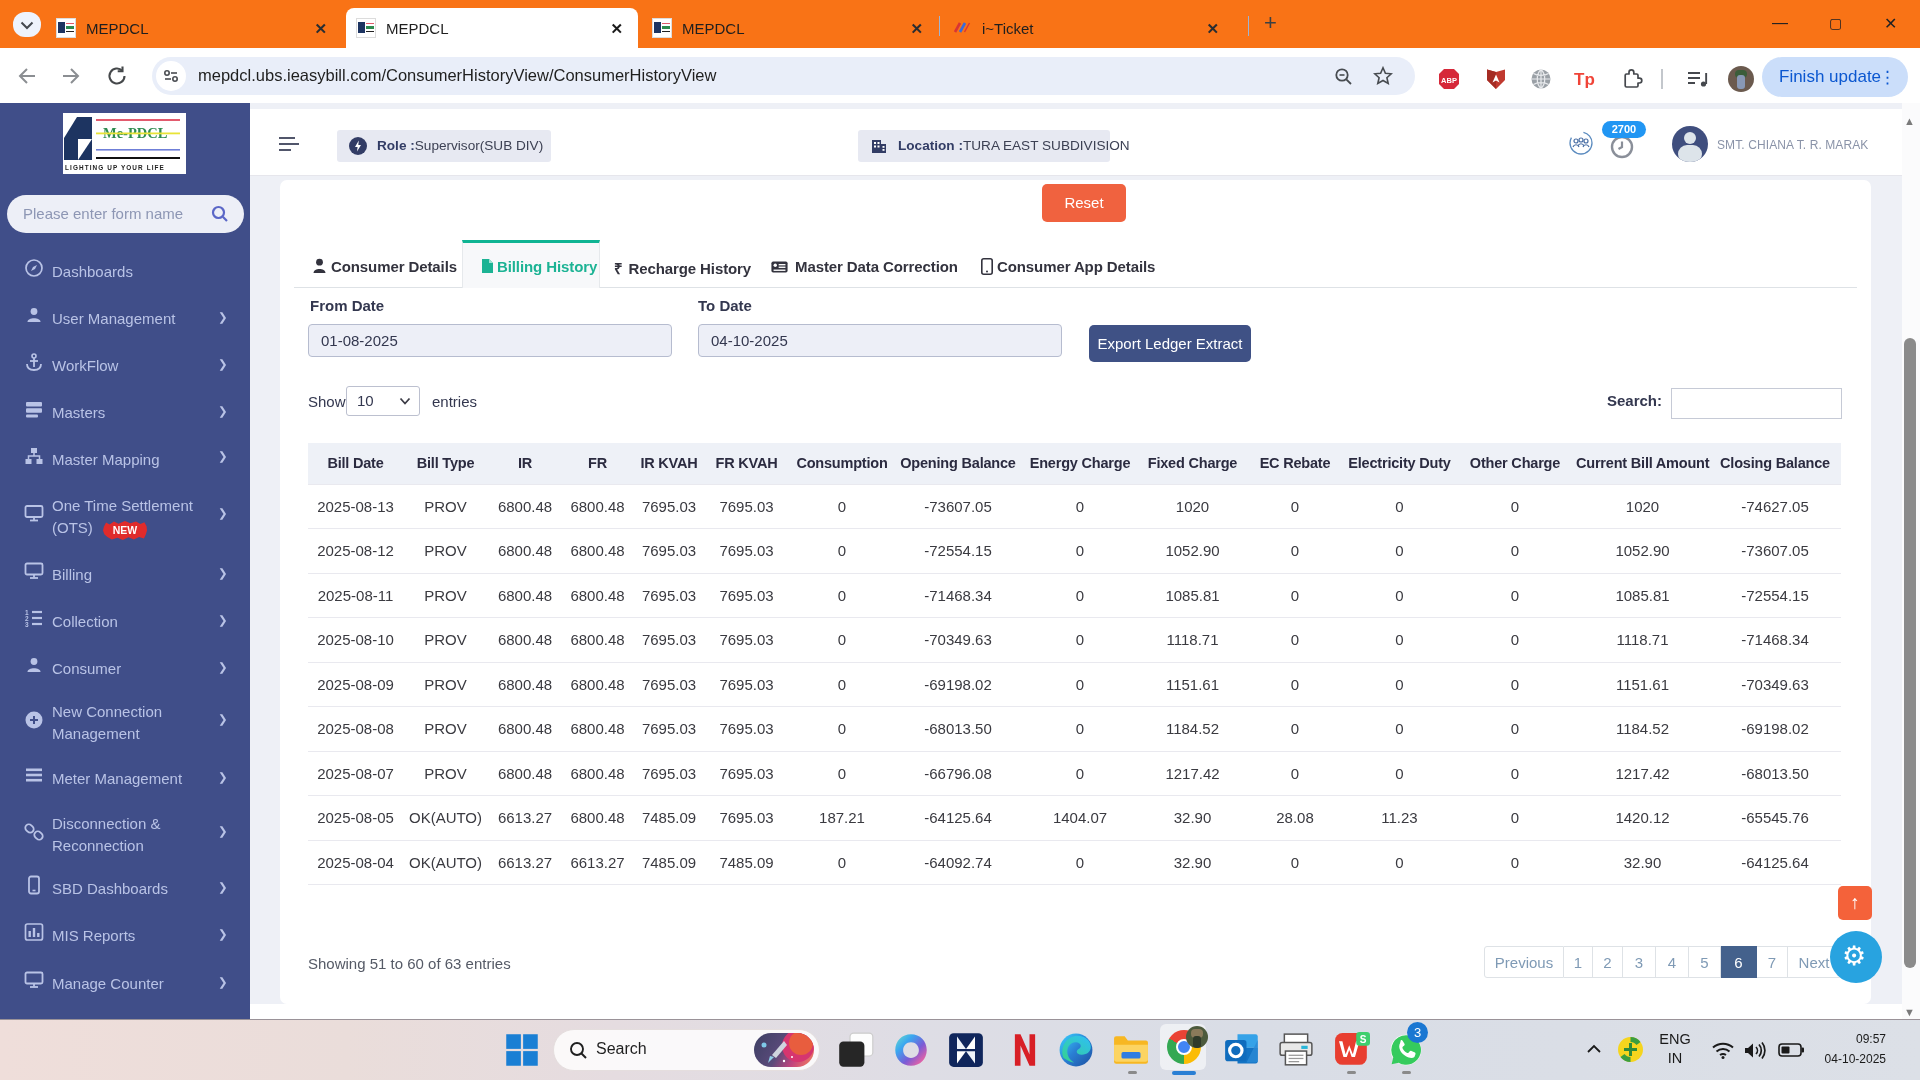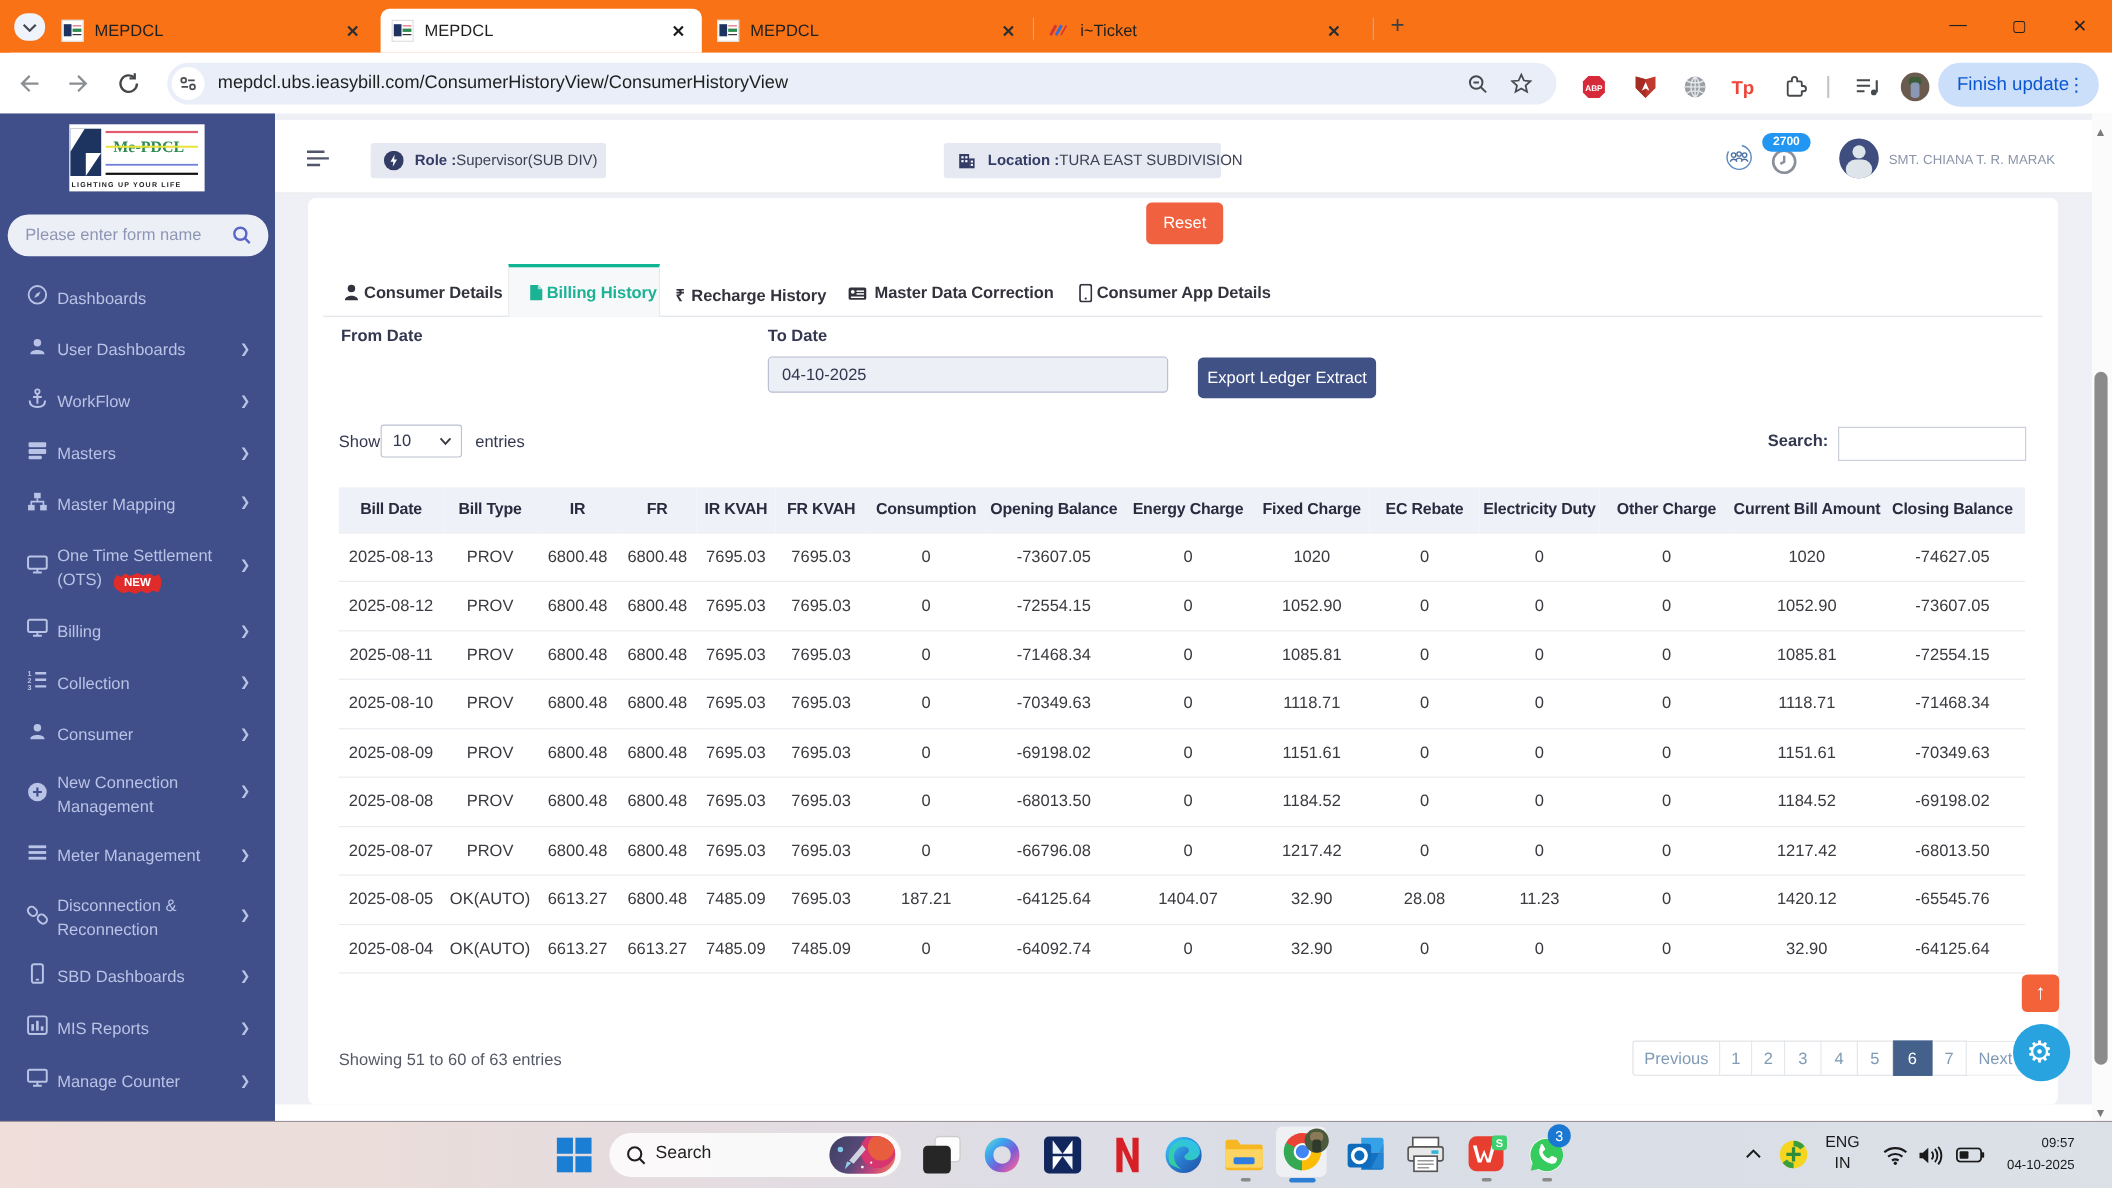--- a/index.html
+++ b/index.html
@@ -39,21 +39,21 @@
 .mi .ch { position:absolute; left:218px; top:2px; font-size:11.5px; color:#b9c3e6; }
 
 #main { position:absolute; left:250px; top:0; width:1652px; height:917px; }
 #apphdr { position:absolute; left:0; top:6px; width:1652px; height:67px; background:#fff; border-bottom:1px solid #e6e6ec; }
 .badge { position:absolute; top:21px; height:32px; background:#e7e9f2; border-radius:3px; font-size:13.6px; color:#3d4154; white-space:nowrap; }
 .badge b { color:#323c65; }
 .badge .bic { position:absolute; left:12px; top:7px; width:18px; height:18px; }
 .badge .bt { position:absolute; left:40px; top:8px; white-space:nowrap; }
 
 #card { position:absolute; left:30px; top:77px; width:1591px; height:824px; background:#fff; border-radius:7px; }
-#resetbtn { position:absolute; left:762px; top:4px; width:70px; height:38px; background:#f0623f; border-radius:5px; color:#fff; font-size:15px; text-align:center; line-height:38px; }
+#resetbtn { position:absolute; left:762px; top:4px; width:84px; height:38px; background:#f0623f; border-radius:5px; color:#fff; font-size:15px; text-align:center; line-height:38px; }
 #tabsrow { position:absolute; left:14px; top:64px; width:1563px; height:44px; border-bottom:1px solid #dee2e6; }
 .apptab { position:absolute; top:0; height:44px; font-size:15px; font-weight:bold; color:#33333e; white-space:nowrap; letter-spacing:-0.1px; }
 .apptab .ti { margin-right:6px; }
 #acttab { position:absolute; left:168px; top:-4px; width:138px; height:48px; background:#f7f8fa; border-top:3px solid #0fb493; border-left:1px solid #e6e9ec; border-right:1px solid #e6e9ec; color:#1cb394; font-weight:bold; font-size:15px; white-space:nowrap; letter-spacing:-0.1px; }
 
 .flabel { position:absolute; font-size:15px; font-weight:bold; color:#33374f; }
 .finput { position:absolute; height:33px; background:#edeff7; border:1px solid #b6bccf; border-radius:4px; font-size:15px; color:#33374f; line-height:31px; padding-left:12px; }
 #exportbtn { position:absolute; left:809px; top:145px; width:162px; height:37px; background:#3f5185; border-radius:5px; color:#fff; font-size:15px; text-align:center; line-height:37px; }
 
 #showrow { position:absolute; left:28px; top:206px; width:1535px; height:33px; font-size:15px; color:#33374f; }
@@ -237,21 +237,21 @@
           <circle cx="10" cy="10" r="8" fill="none" stroke="#b9c3e6" stroke-width="1.7"></circle>
           <path d="M13 7 L11 11 L7 13 L9 9 Z" fill="#b9c3e6"></path>
         </svg>
       <div class="tx">Dashboards</div>
     </div>
     <div class="mi" style="top:205px;">
       <svg class="ic" viewBox="0 0 20 20">
           <circle cx="10" cy="6.5" r="3.4" fill="#b9c3e6"></circle>
           <path d="M3.5 17 c0-5 13-5 13 0 Z" fill="#b9c3e6"></path>
         </svg>
-      <div class="tx">User Dashboards</div>
+      <div class="tx">User Management</div>
         <div class="ch">❯</div>
     </div>
     <div class="mi" style="top:252px;">
       <svg class="ic" viewBox="0 0 20 20">
           <circle cx="10" cy="4" r="2" fill="none" stroke="#b9c3e6" stroke-width="1.6"></circle>
           <line x1="10" y1="6" x2="10" y2="15" stroke="#b9c3e6" stroke-width="1.8"></line>
           <line x1="6" y1="9" x2="14" y2="9" stroke="#b9c3e6" stroke-width="1.8"></line>
           <path d="M3 12 c0 4 3 6 7 6 s7-2 7-6" fill="none" stroke="#b9c3e6" stroke-width="1.8"></path>
         </svg>
       <div class="tx">WorkFlow</div>
@@ -438,20 +438,21 @@
             <rect x="3" y="10" width="14" height="1.6" fill="#fff"></rect>
           </svg>
         <div class="apptab" style="left:501px;top:14px;">Master Data Correction</div>
         <svg style="position:absolute;left:687px;top:14px;" width="12" height="17" viewBox="0 0 12 17">
             <rect x="0.8" y="0.8" width="10.4" height="15.4" rx="2" fill="none" stroke="#33333e" stroke-width="1.6"></rect>
             <circle cx="6" cy="13.4" r="1" fill="#33333e"></circle>
           </svg>
         <div class="apptab" style="left:703px;top:14px;">Consumer App Details</div>
       </div>
       <div class="flabel" style="left:30px;top:117px;">From Date</div>
+      <div class="finput" style="left:28px;top:144px;width:364px;">01-08-2025</div>
       <div class="flabel" style="left:418px;top:117px;">To Date</div>
       <div class="finput" style="left:418px;top:144px;width:364px;">04-10-2025</div>
       <div id="exportbtn">Export Ledger Extract</div>
 
       <div id="showrow">
         <span style="position:absolute;left:0;top:7px;">Show</span>
         <div id="selbox">
             <span style="position:absolute;left:10px;top:5px;">10</span>
             <svg style="position:absolute;right:8px;top:9px;" width="12" height="10" viewBox="0 0 12 10">
               <path d="M1.5 2.5 L6 7.5 L10.5 2.5" fill="none" stroke="#3c3c46" stroke-width="1.8"></path>

